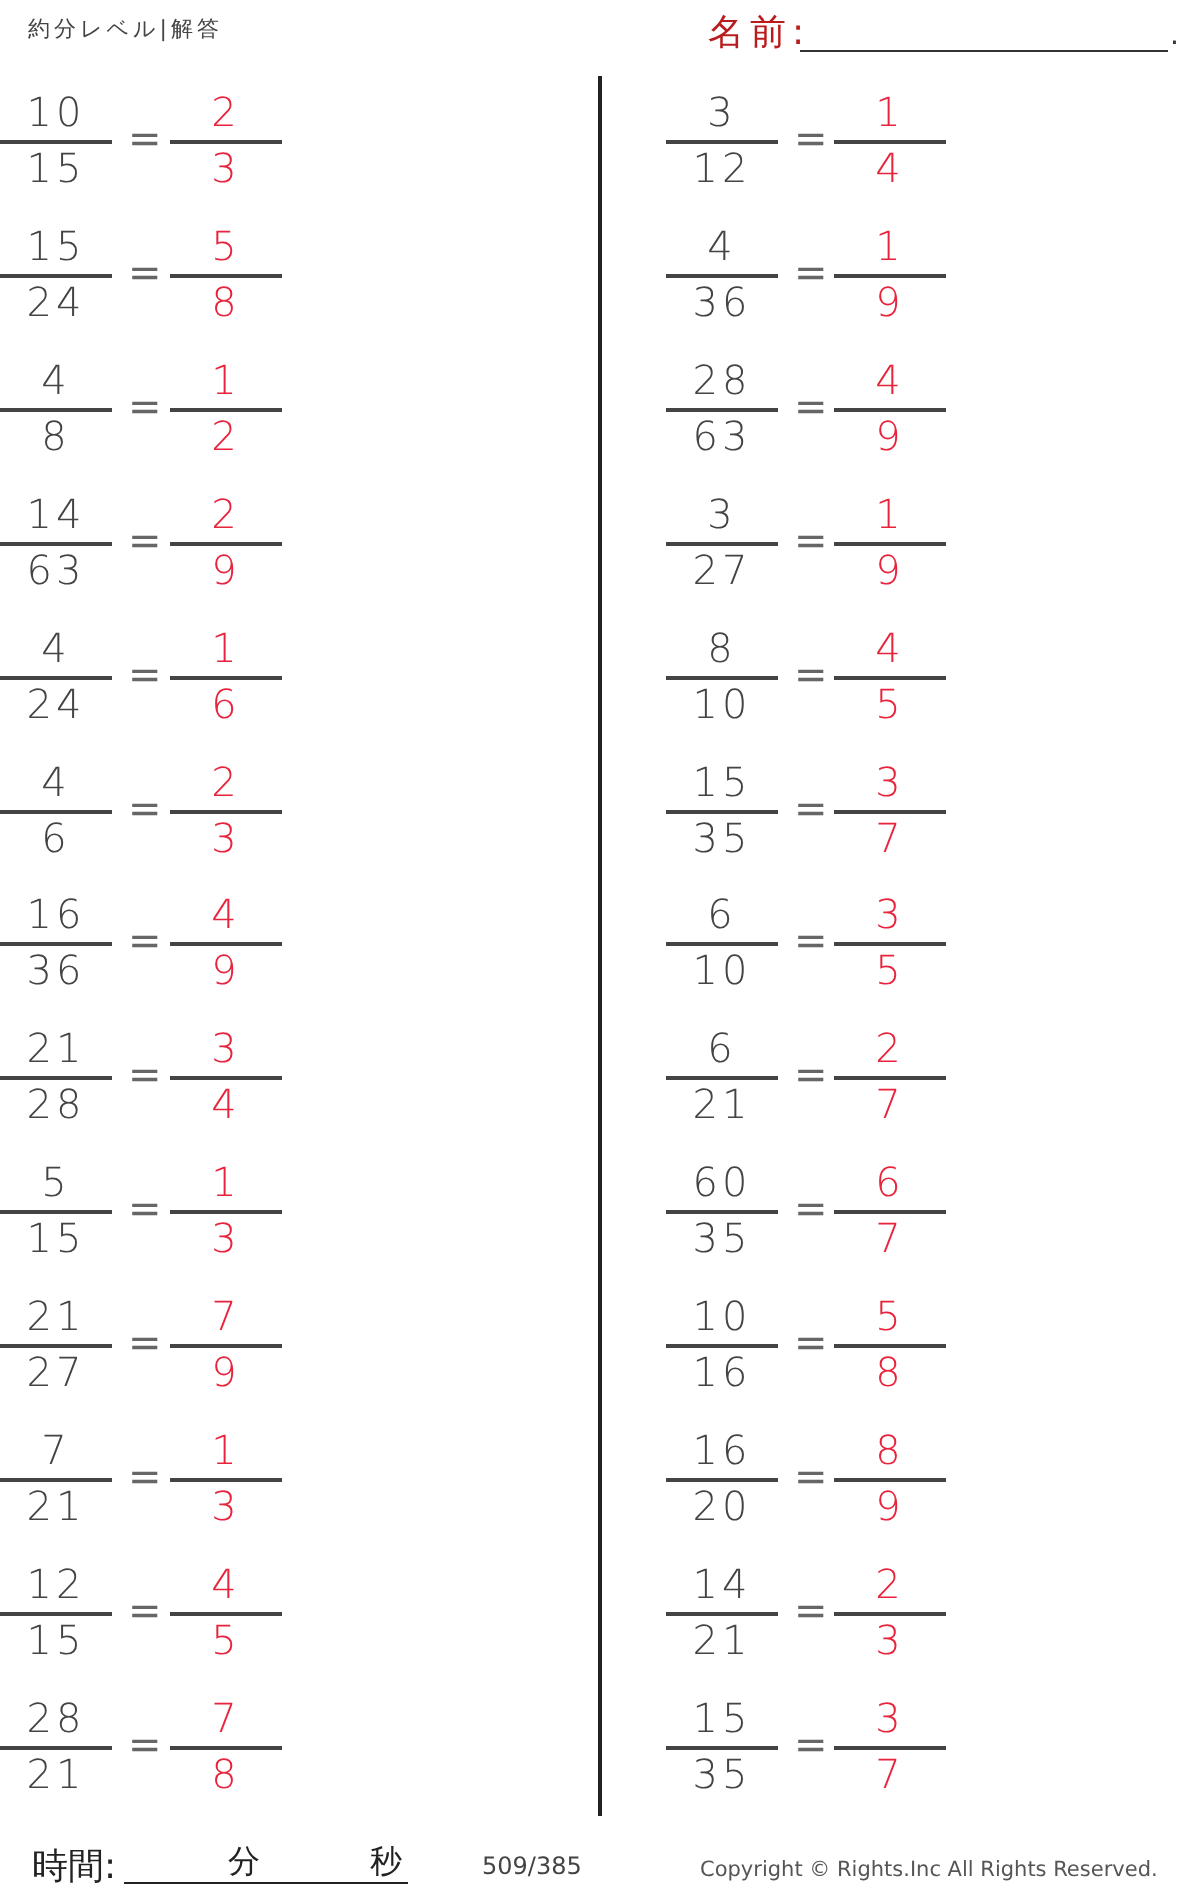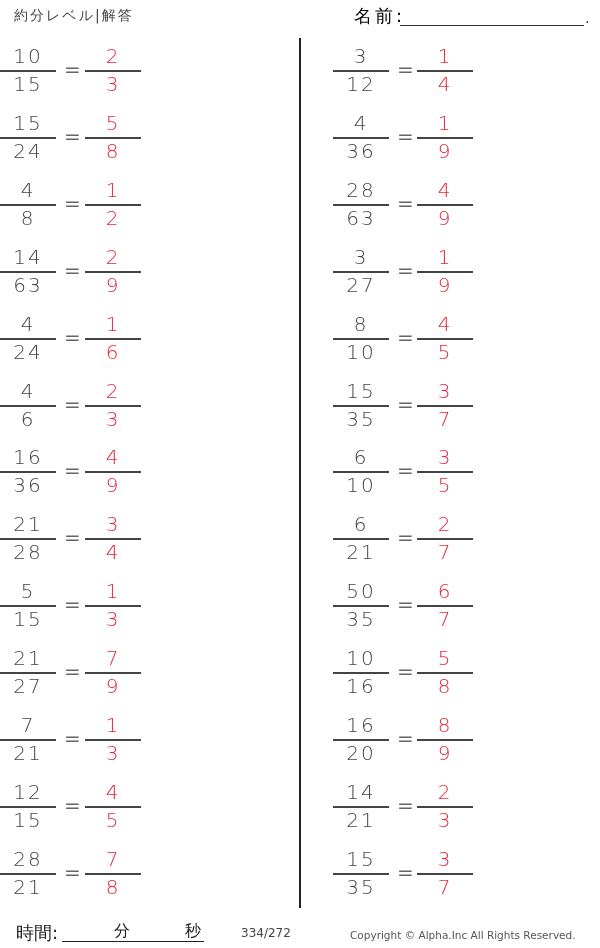--- a/index.html
+++ b/index.html
@@ -1,19 +1,19 @@
 <!DOCTYPE html>
 <html><head>
 <meta charset="utf-8">
 <style>
   html, body { margin: 0; padding: 0; background: #ffffff; }
   body { width: 600px; height: 948px; position: relative; overflow: hidden;
          font-family: "DejaVu Sans", sans-serif; color: #333; }
-  .title { position: absolute; left: 14px; top: 7px; font-size: 14px; letter-spacing: 2px; color: #444; }
-  .name-area { position: absolute; left: 354px; top: 4px; font-size: 18px; color: #000000; letter-spacing: 3px; }
+  .title { position: absolute; left: 14px; top: 7px; font-size: 11px; letter-spacing: 2px; color: #444; }
+  .name-area { position: absolute; left: 354px; top: 4px; font-size: 18px; color: #b91c1c; letter-spacing: 3px; }
   .name-line { position: absolute; left: 400px; top: 25px; width: 184px; height: 0; border-bottom: 1px solid #333; }
   .name-dot { position: absolute; left: 585px; top: 10px; font-size: 14px; color: #333; }
   .divider { position: absolute; left: 299px; top: 38px; width: 2px; height: 870px; background: #222; }
   .row { position: absolute; height: 60px; }
   .frac { position: absolute; width: 56px; top: 0; height: 60px; text-decoration: underline; }
   .num, .den { position: absolute; left: 0; width: 100%; text-align: center;
                font-family: "DejaVu Sans", sans-serif; font-size: 20px; font-weight: 300; letter-spacing: 2px; }
   .num { top: 4px; }
   .den { top: 32px; }
   .bar { position: absolute; left: 0; width: 100%; top: 30px; height: 0; border-top: 2px solid #444; }
@@ -306,21 +306,21 @@
       </div>
       <span class="eq" style="left:397px">=</span>
       <div class="frac answer" style="left:417px">
         <span class="num">2</span>
         <span class="bar"></span>
         <span class="den">7</span>
       </div>
     </div>
     <div class="row" style="top: 575px; left: 0px; width: 600px;">
       <div class="frac question" style="left:333px">
-        <span class="num">50</span>
+        <span class="num">60</span>
         <span class="bar"></span>
         <span class="den">35</span>
       </div>
       <span class="eq" style="left:397px">=</span>
       <div class="frac answer" style="left:417px">
         <span class="num">6</span>
         <span class="bar"></span>
         <span class="den">7</span>
       </div>
     </div>
@@ -375,14 +375,14 @@
         <span class="bar"></span>
         <span class="den">7</span>
       </div>
     </div>
   </div>
 
 <div class="footer-time">時間:</div>
 <div class="footer-time-line"></div>
 <div class="footer-min">分</div>
 <div class="footer-sec">秒</div>
-<div class="footer-page">334/272</div>
-<div class="footer-copy">Copyright ©  Alpha.Inc All Rights Reserved.</div>
+<div class="footer-page">509/385</div>
+<div class="footer-copy">Copyright ©  Rights.Inc All Rights Reserved.</div>
 
 </body></html>

